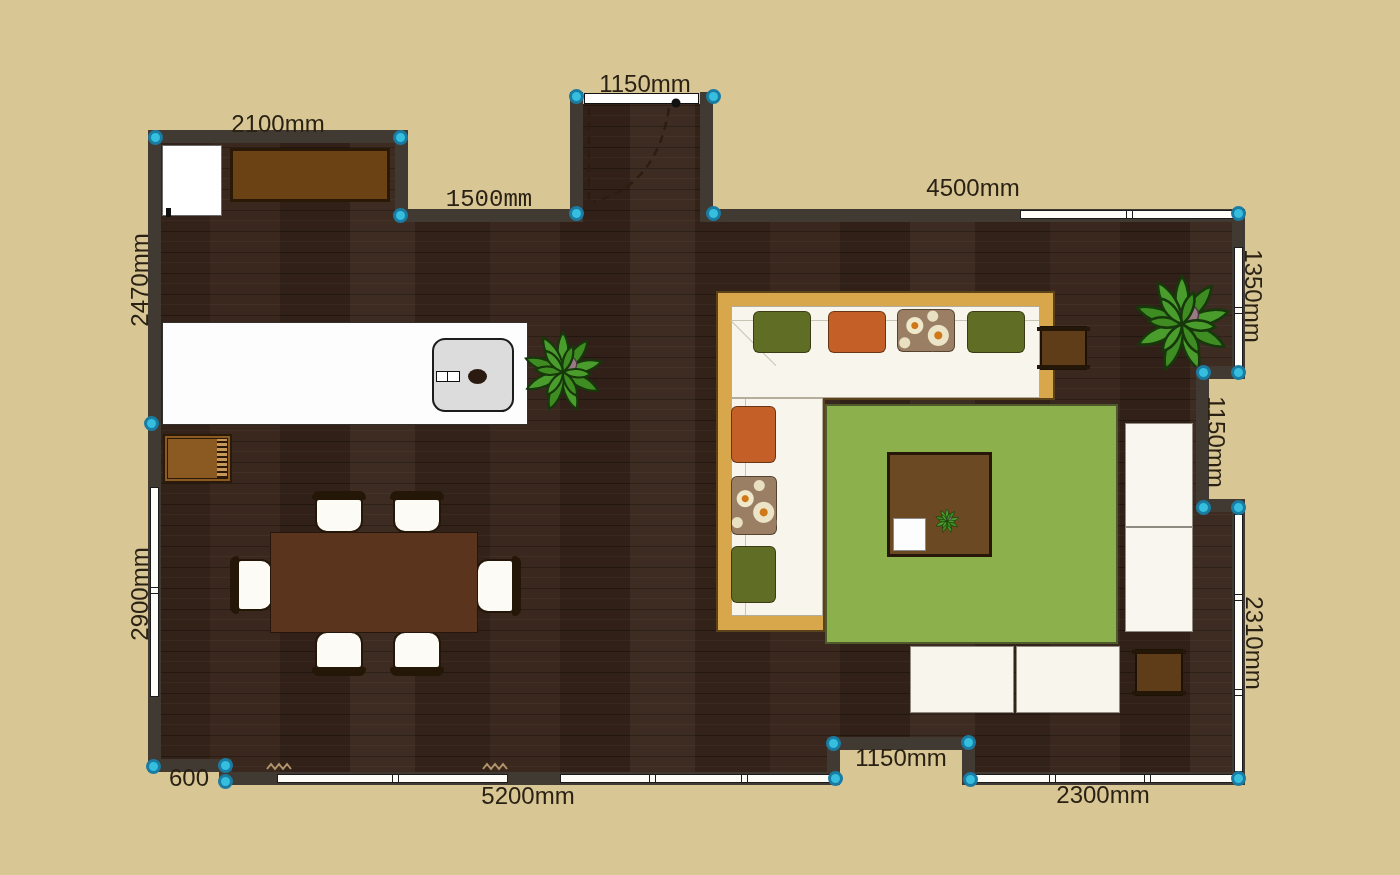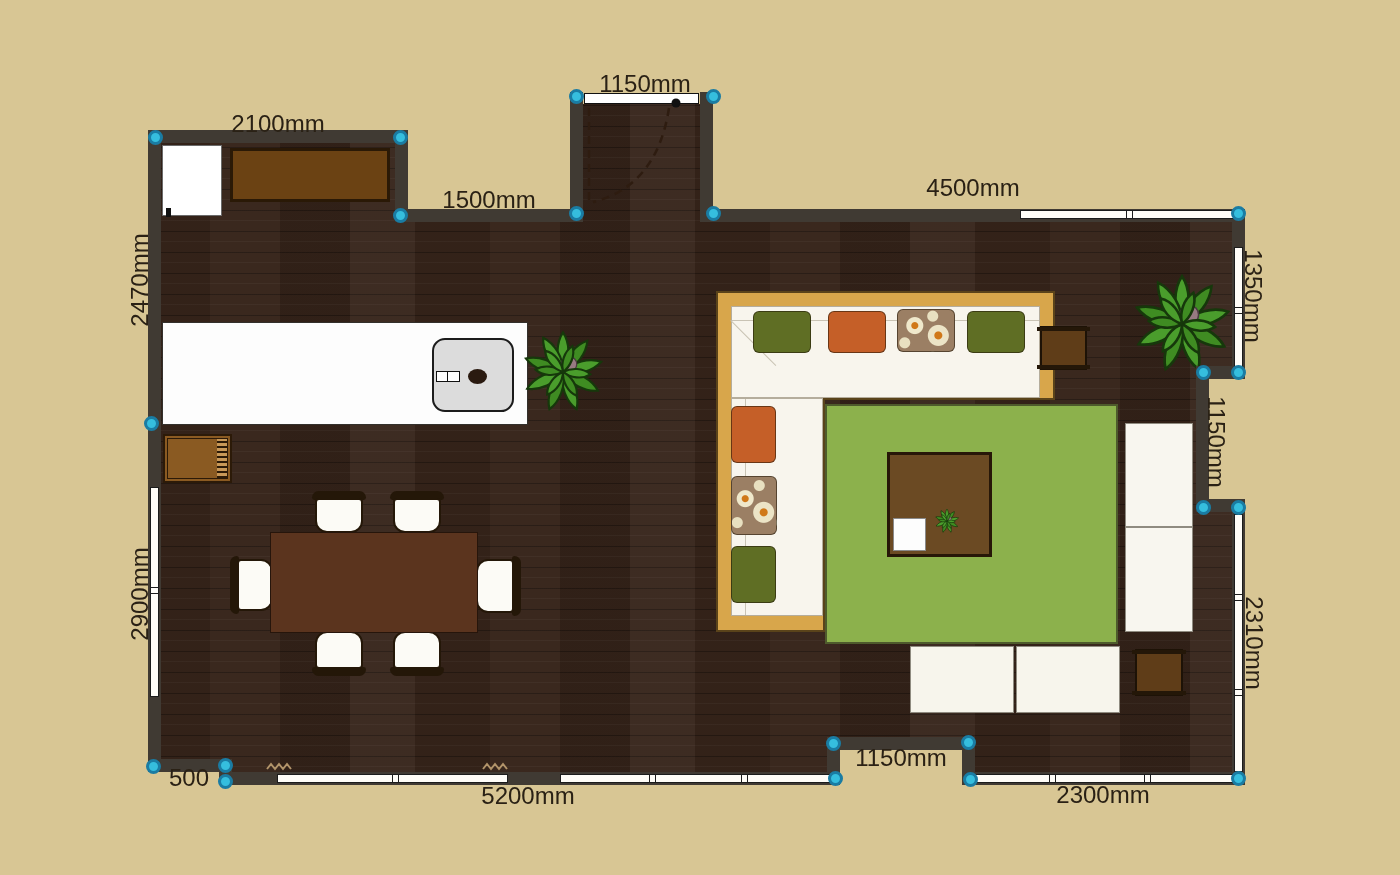--- a/index.html
+++ b/index.html
@@ -214,28 +214,28 @@
     <div style="position: absolute; left: 584px; top: 93px; width: 115px; height: 11px; background: rgb(255, 255, 255); border: 1px solid rgb(17, 17, 17); box-sizing: border-box;"></div>
     <div style="position: absolute; left: 560px; top: 85px; width: 160px; height: 140px;">
       <svg width="160" height="140" viewBox="0 0 160 140" style="display:block">
         <path d="M29,23 L29,117" fill="none" stroke="#2e1c10" stroke-width="2.5" stroke-dasharray="8 6"></path>
         <path d="M109,23 Q97,101 33,117" fill="none" stroke="#2e1c10" stroke-width="2.5" stroke-dasharray="8 6"></path>
         <circle cx="116" cy="18" r="4.5" fill="#111"></circle>
       </svg>
     </div>
     <div class="dim" style="left: 278px; top: 124px; transform: translate(-50%, -50%) rotate(0deg);">2100mm</div>
     <div class="dim" style="left: 645px; top: 84px; transform: translate(-50%, -50%) rotate(0deg);">1150mm</div>
-    <div class="dim" style="left: 489px; top: 200px; transform: translate(-50%, -50%) rotate(0deg);">1500mm</div>
+    <div class="dim" style="left: 489px; top: 200px; transform: translate(-50%, -50%) rotate(0deg); font-family: Liberation Mono, monospace;">1500mm</div>
     <div class="dim" style="left: 973px; top: 188px; transform: translate(-50%, -50%) rotate(0deg);">4500mm</div>
     <div class="dim" style="left: 140px; top: 280px; transform: translate(-50%, -50%) rotate(-90deg);">2470mm</div>
     <div class="dim" style="left: 1253px; top: 296px; transform: translate(-50%, -50%) rotate(90deg);">1350mm</div>
     <div class="dim" style="left: 1216px; top: 442px; transform: translate(-50%, -50%) rotate(90deg);">1150mm</div>
     <div class="dim" style="left: 140px; top: 594px; transform: translate(-50%, -50%) rotate(-90deg);">2900mm</div>
     <div class="dim" style="left: 1254px; top: 643px; transform: translate(-50%, -50%) rotate(90deg);">2310mm</div>
-    <div class="dim" style="left: 189px; top: 778px; transform: translate(-50%, -50%) rotate(0deg);">500</div>
+    <div class="dim" style="left: 189px; top: 778px; transform: translate(-50%, -50%) rotate(0deg);">600</div>
     <div class="dim" style="left: 528px; top: 796px; transform: translate(-50%, -50%) rotate(0deg);">5200mm</div>
     <div class="dim" style="left: 901px; top: 758px; transform: translate(-50%, -50%) rotate(0deg);">1150mm</div>
     <div class="dim" style="left: 1103px; top: 795px; transform: translate(-50%, -50%) rotate(0deg);">2300mm</div>
     <div class="marker" style="left: 147.5px; top: 129.5px;"></div>
     <div class="marker" style="left: 392.5px; top: 129.5px;"></div>
     <div class="marker" style="left: 392.5px; top: 207.5px;"></div>
     <div class="marker" style="left: 568.5px; top: 88.5px;"></div>
     <div class="marker" style="left: 705.5px; top: 88.5px;"></div>
     <div class="marker" style="left: 568.5px; top: 205.5px;"></div>
     <div class="marker" style="left: 705.5px; top: 205.5px;"></div>

